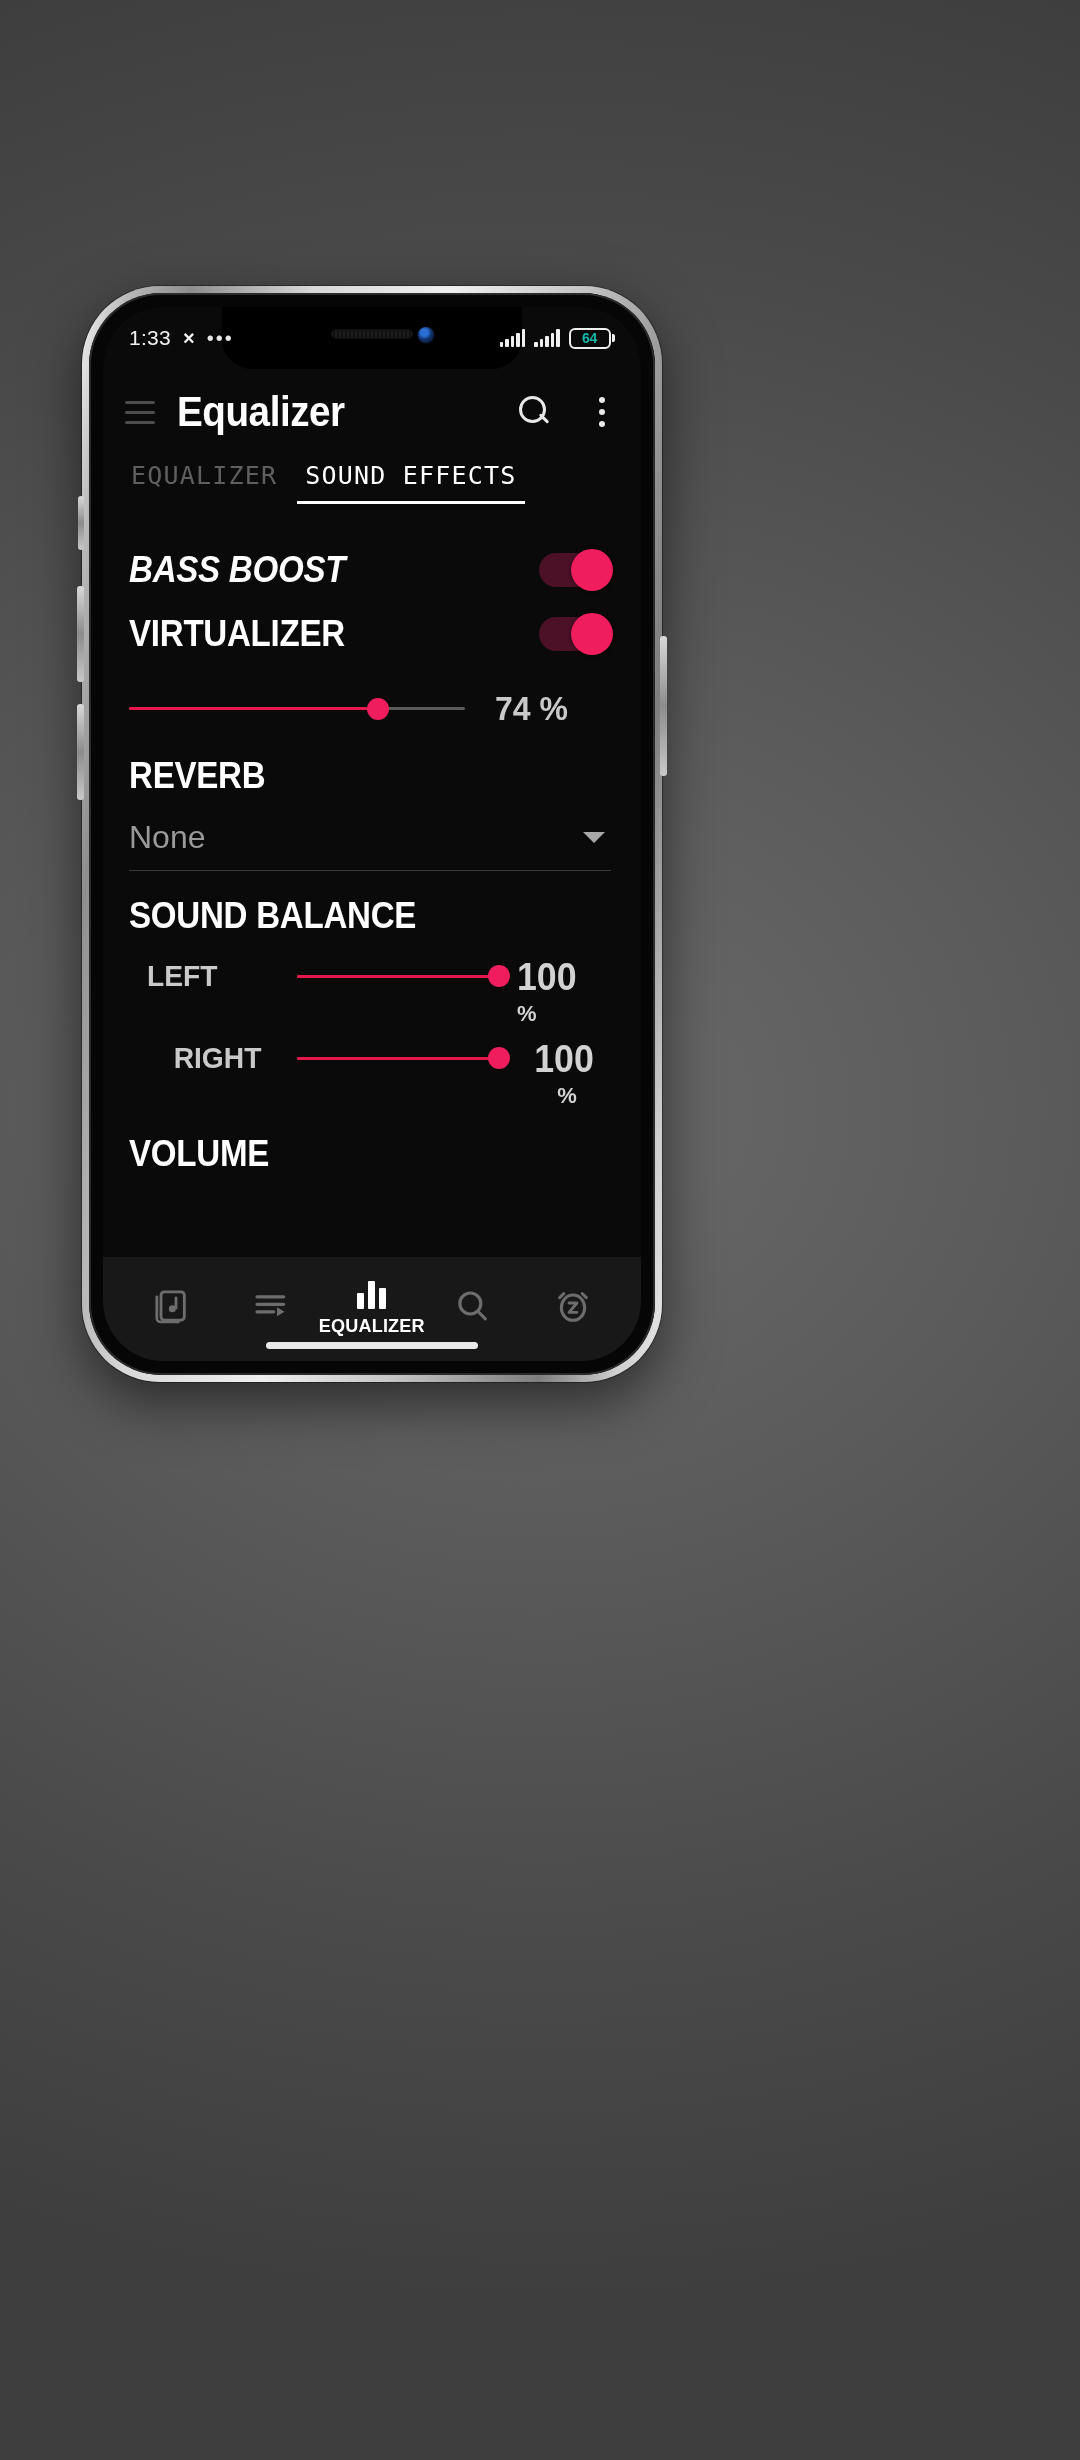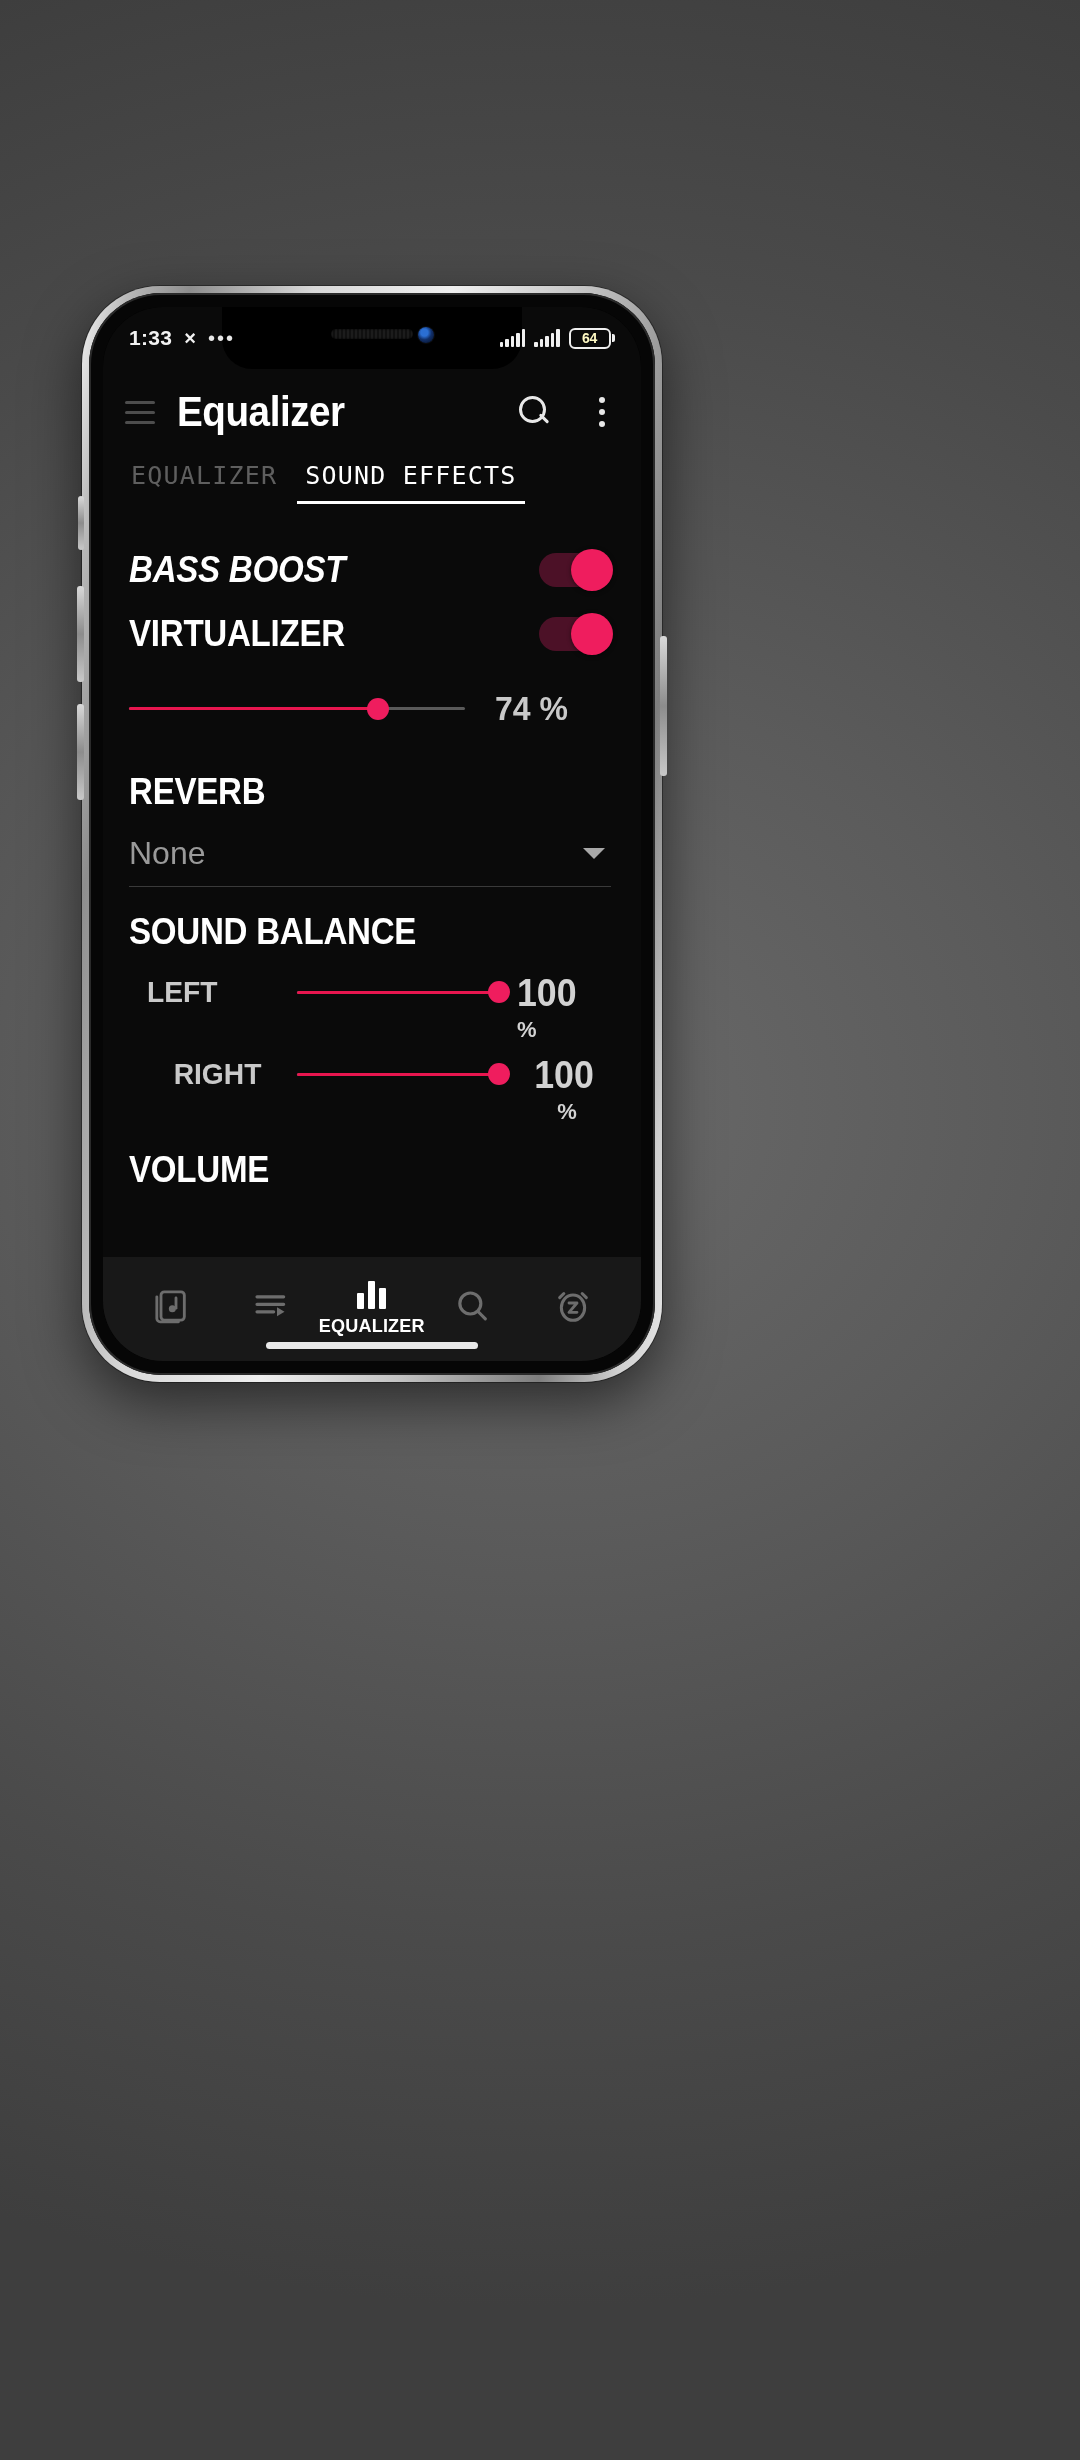--- a/index.html
+++ b/index.html
@@ -56,36 +56,36 @@
     position:absolute; left:196px; top:20px; width:16px; height:16px; border-radius:50%;
     background:radial-gradient(circle at 40% 35%,#2b6fd4 0 25%,#11306b 50%,#050b1a 100%);
     box-shadow:0 0 0 1px #0c0c0c;
   }
   #status-bar{
     position:relative; z-index:7; height:62px; flex:0 0 62px;
     display:flex; align-items:center; justify-content:space-between;
     padding:0 26px 0 26px; font-size:21px; color:#f2f2f2;
   }
   #status-left{ display:flex; align-items:center; gap:12px; }
-  #status-time{ font-weight:700; letter-spacing:.3px; font-size:21px; }
+  #status-time{ font-weight:400; letter-spacing:.3px; font-size:21px; }
   .x-logo{ font-weight:700; font-size:20px; letter-spacing:0; }
   .ellipsis-dots{ letter-spacing:2px; font-size:20px; color:#e6e6e6; }
   #status-right{ display:flex; align-items:center; gap:9px; }
   .sig{ display:flex; align-items:flex-end; gap:2px; height:18px; }
   .sig i{ display:block; width:3.5px; background:#f0f0f0; border-radius:1px; }
   .sig i:nth-child(1){height:5px} .sig i:nth-child(2){height:8px}
   .sig i:nth-child(3){height:11px} .sig i:nth-child(4){height:14px}
   .sig i:nth-child(5){height:18px}
   #battery{
     display:flex; align-items:center;
   }
   #battery-body{
     width:42px; height:21px; border:2px solid #efefef; border-radius:6px;
     display:flex; align-items:center; justify-content:center;
-    font-size:14px; font-weight:700; color:#fef9c3; letter-spacing:-.3px;
+    font-size:14px; font-weight:700; color:#14b8a6; letter-spacing:-.3px;
   }
   #battery-cap{ width:3px; height:8px; background:#efefef; border-radius:0 2px 2px 0; margin-left:1.5px; }
 
   
   #app-bar{
     flex:0 0 86px; display:flex; align-items:center; padding:0 24px 0 22px; gap:18px;
   }
   #menu-icon{ width:34px; height:34px; display:flex; flex-direction:column; justify-content:center; gap:7px; cursor:pointer; }
   #menu-icon span{ display:block; height:3px; background:#4d4d4d; border-radius:2px; }
   #menu-icon span:nth-child(1){width:30px}
@@ -272,21 +272,21 @@
           </div>
           <div class="slider-row" style="margin-top:34px;">
             <div class="slider" id="sl-virt" style="margin-right:30px;">
               <span class="track"></span>
               <span class="fill" style="width: 74%;"></span>
               <span class="thumb" style="left: 74%;"></span>
             </div>
             <div class="val" style="width:120px;flex:0 0 120px;">74 %</div>
           </div>
 
-          <div class="row-head" style="margin-top:43px;">
+          <div class="row-head" style="margin-top:27px;">
             <div class="sec-title">REVERB</div>
           </div>
           <div id="reverb-select" style="margin-top:14px;">
             <span id="reverb-value">None</span>
             <span id="reverb-caret"></span>
           </div>
 
           <div class="row-head" style="margin-top:24px;">
             <div class="sec-title">SOUND BALANCE</div>
           </div>

